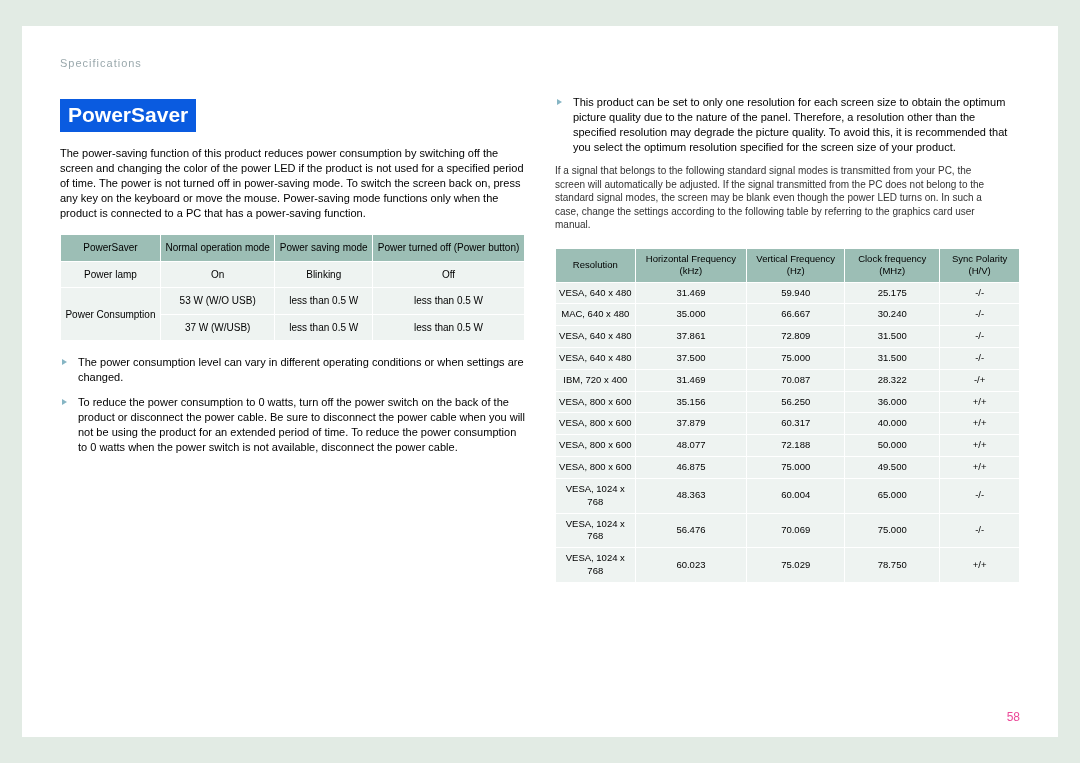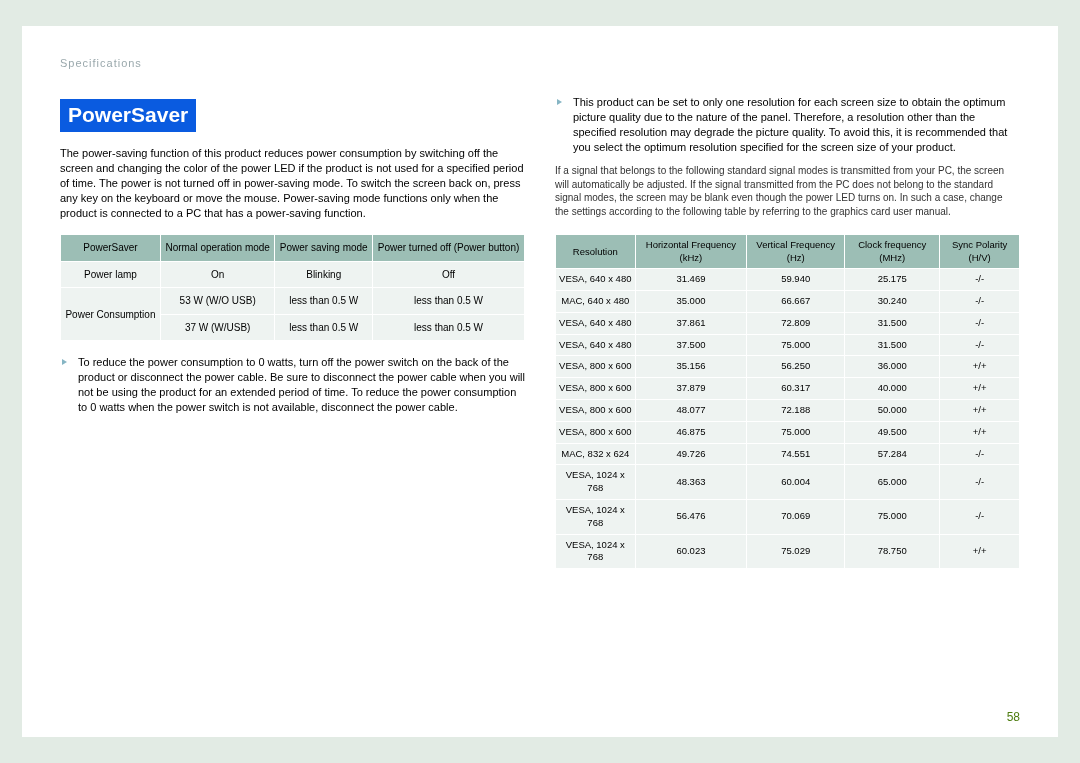--- a/index.html
+++ b/index.html
@@ -47,21 +47,21 @@
   }
   .bullet-list li::before {
     content: " ";
     position: absolute;
     left: 2px; top: 4px;
     width: 0; height: 0;
     border-top: 3px solid transparent;
     border-bottom: 3px solid transparent;
     border-left: 5px solid #86b5c4;
   }
-  .small-note { font-size: 10px; color: #333; margin: 10px 4px 14px 0; line-height:1.35;}
+  .small-note { font-size: 10px; color: #333; margin: 10px 17px 14px 0; line-height:1.35;}
   table.spec {
     border-collapse: collapse;
     width: 100%;
     margin: 14px 0;
     font-size: 10px;
   }
   table.spec th {
     background: #9cbeb5;
     font-weight: normal;
     text-align: center;
@@ -74,21 +74,21 @@
     padding: 6px 4px;
     border: 1px solid #fff;
   }
   table.timing { margin-top: 16px; }
   table.timing th { padding: 4px 3px; font-size: 9.5px; line-height:1.3;}
   table.timing td { padding: 4px 3px; font-size: 9.5px;}
   .pagenum {
     position: absolute;
     bottom: 12px; right: 38px;
     font-size: 12px;
-    color: #4d7c0f;
+    color: #ec4899;
   }
 </style>
 </head>
 <body>
 
 <div class="page">
 
   <div class="col">
     <div class="breadcrumb">Specifications</div>
     <h2 class="section">PowerSaver</h2>
@@ -120,20 +120,21 @@
           </tr>
           <tr>
             <td>37 W (W/USB)</td>
             <td>less than 0.5 W</td>
             <td>less than 0.5 W</td>
           </tr>
         </tbody>
     </table>
 
     <ul class="bullet-list" id="left-notes">
+        <li>The power consumption level can vary in different operating conditions or when settings are changed.</li>
         <li>To reduce the power consumption to 0 watts, turn off the power switch on the back of the product or disconnect the power cable. Be sure to disconnect the power cable when you will not be using the product for an extended period of time. To reduce the power consumption to 0 watts when the power switch is not available, disconnect the power cable.</li>
       </ul>
   </div>
 
   <div class="col">
     <div style="height:39px"></div>
 
     <ul class="bullet-list" id="right-bullets">
         <li>This product can be set to only one resolution for each screen size to obtain the optimum picture quality due to the nature of the panel. Therefore, a resolution other than the specified resolution may degrade the picture quality. To avoid this, it is recommended that you select the optimum resolution specified for the screen size of your product.</li>
       </ul>
@@ -173,20 +174,27 @@
             <td>-/-</td>
           </tr>
           <tr>
             <td>VESA, 640 x 480</td>
             <td>37.500</td>
             <td>75.000</td>
             <td>31.500</td>
             <td>-/-</td>
           </tr>
           <tr>
+            <td>IBM, 720 x 400</td>
+            <td>31.469</td>
+            <td>70.087</td>
+            <td>28.322</td>
+            <td>-/+</td>
+          </tr>
+          <tr>
             <td>VESA, 800 x 600</td>
             <td>35.156</td>
             <td>56.250</td>
             <td>36.000</td>
             <td>+/+</td>
           </tr>
           <tr>
             <td>VESA, 800 x 600</td>
             <td>37.879</td>
             <td>60.317</td>
@@ -199,27 +207,20 @@
             <td>72.188</td>
             <td>50.000</td>
             <td>+/+</td>
           </tr>
           <tr>
             <td>VESA, 800 x 600</td>
             <td>46.875</td>
             <td>75.000</td>
             <td>49.500</td>
             <td>+/+</td>
-          </tr>
-          <tr>
-            <td>MAC, 832 x 624</td>
-            <td>49.726</td>
-            <td>74.551</td>
-            <td>57.284</td>
-            <td>-/-</td>
           </tr>
           <tr>
             <td>VESA, 1024 x 768</td>
             <td>48.363</td>
             <td>60.004</td>
             <td>65.000</td>
             <td>-/-</td>
           </tr>
           <tr>
             <td>VESA, 1024 x 768</td>

